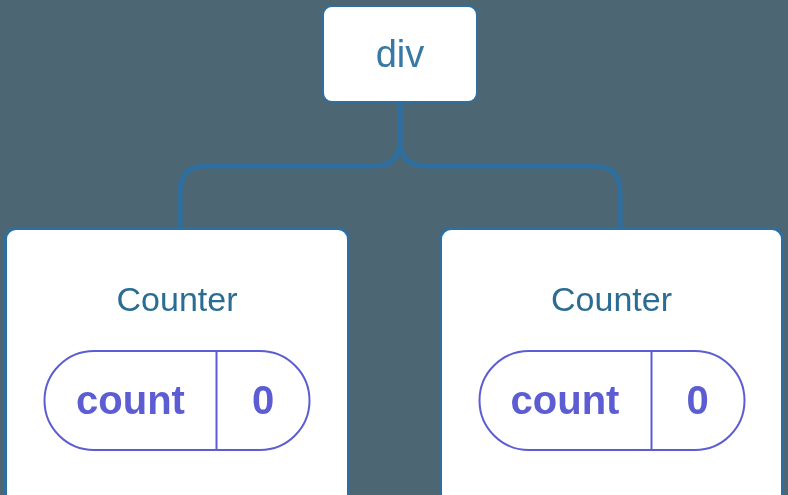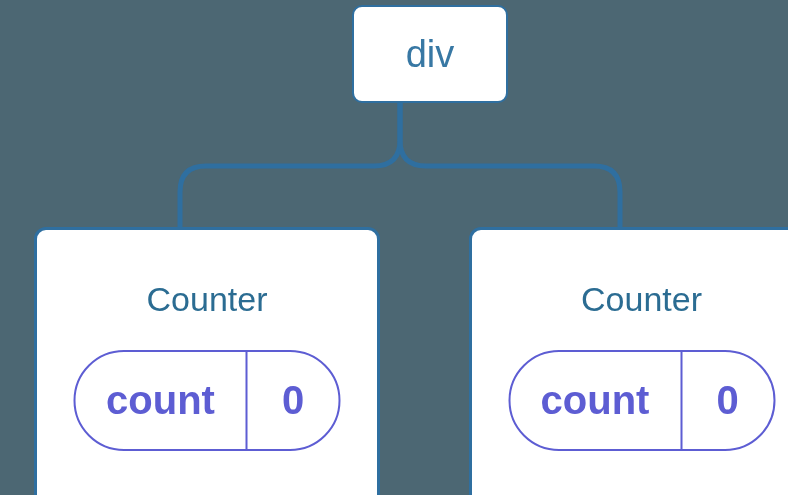--- a/index.html
+++ b/index.html
@@ -25,21 +25,20 @@
   }
   .connector path{
     stroke:var(--node-border);
     stroke-width:5;
     fill:none;
   }
   .node{
     position:absolute;
     background:var(--node-fill);
     border:2.5px solid var(--node-border);
-    margin-left:30px;
   }
   .root{
     left:322px;top:5px;width:156px;height:98px;
     border-radius:10px;
     display:flex;align-items:center;justify-content:center;
     font-size:38px;color:var(--root-label-color);
   }
   .card{
     top:227px;height:318px;
     border-width:3px;

